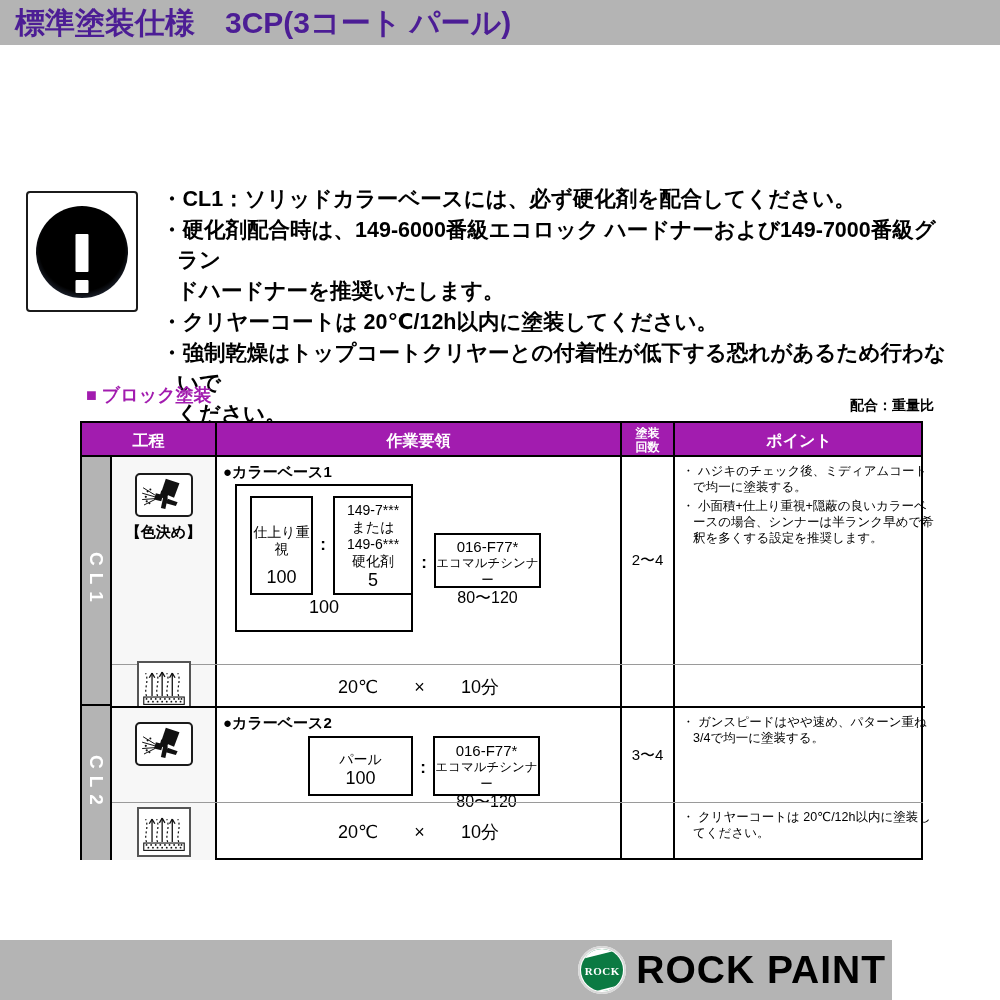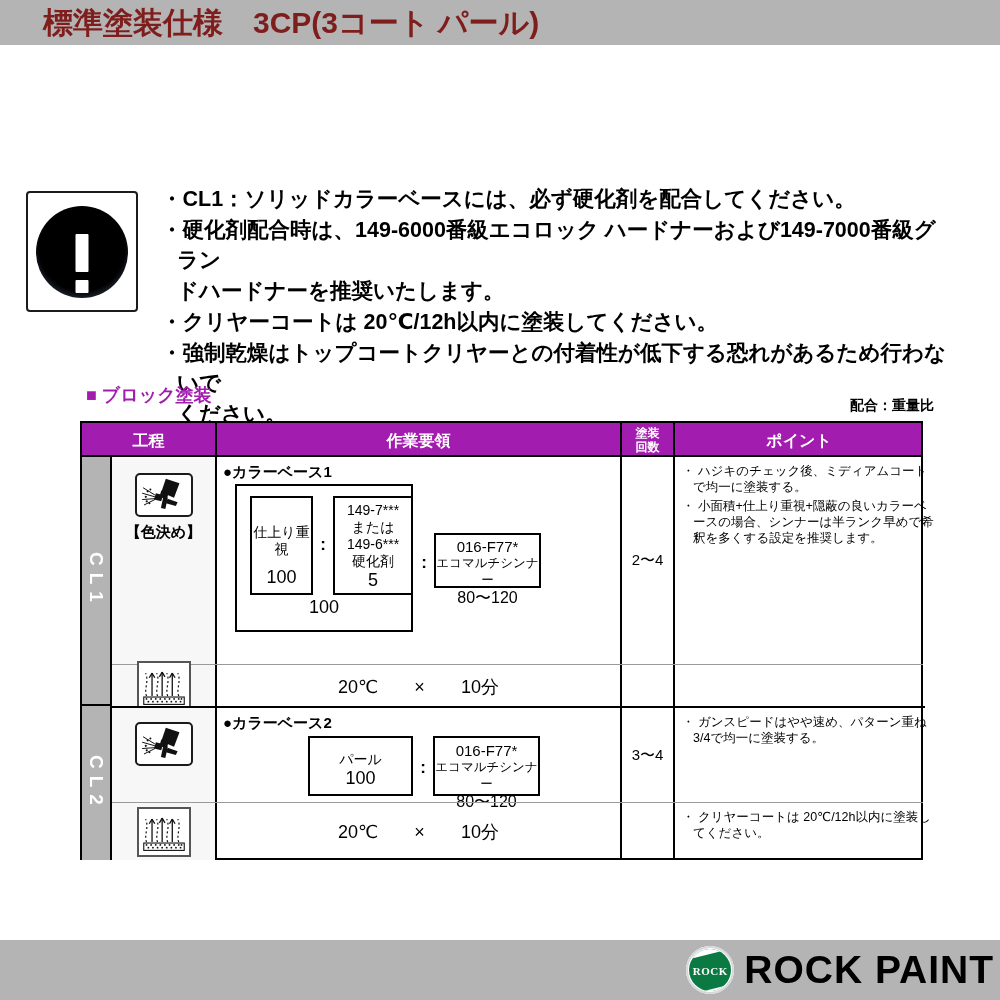--- a/index.html
+++ b/index.html
@@ -11,22 +11,22 @@
     position:relative;
   }
 
   
   .titlebar{
     position:absolute;left:0;top:0;width:1000px;height:45px;
     background:#b4b4b4;
   }
   .titlebar .title{
     position:absolute;left:15px;top:3px;
-    font-size:30px;font-weight:bold;color:#7f1d1d;
-    letter-spacing:0px;white-space:nowrap;margin-left:28px;
+    font-size:30px;font-weight:bold;color:#4c1d95;
+    letter-spacing:0px;white-space:nowrap;
   }
 
   
   .notice{
     position:absolute;left:0;top:60px;width:1000px;height:280px;
   }
   .warn-icon{
     position:absolute;left:26px;top:131px;width:112px;height:121px;
     background:#ffffff;border:2px solid #1b1b1b;border-radius:4px;
     box-sizing:border-box;
@@ -181,21 +181,21 @@
     font-size:18px;color:#000;
   }
 
   .pt{
     font-size:12.5px;color:#000;line-height:16px;
     text-indent:-11px;padding-left:11px;margin-bottom:3px;
   }
 
   
   .footer{
-    position:absolute;left:0;top:940px;width:1000px;height:60px;
+    position:absolute;left:0;top:940px;width:892px;height:60px;
     background:#b4b4b4;
   }
   .logo{
     position:absolute;right:6px;top:5px;height:50px;
     display:flex;align-items:center;gap:10px;
   }
   .logo-mark{
     width:48px;height:48px;border-radius:50%;
     background:#fff;position:relative;overflow:hidden;
     box-shadow:inset 0 0 0 2px #d8d8d8;

